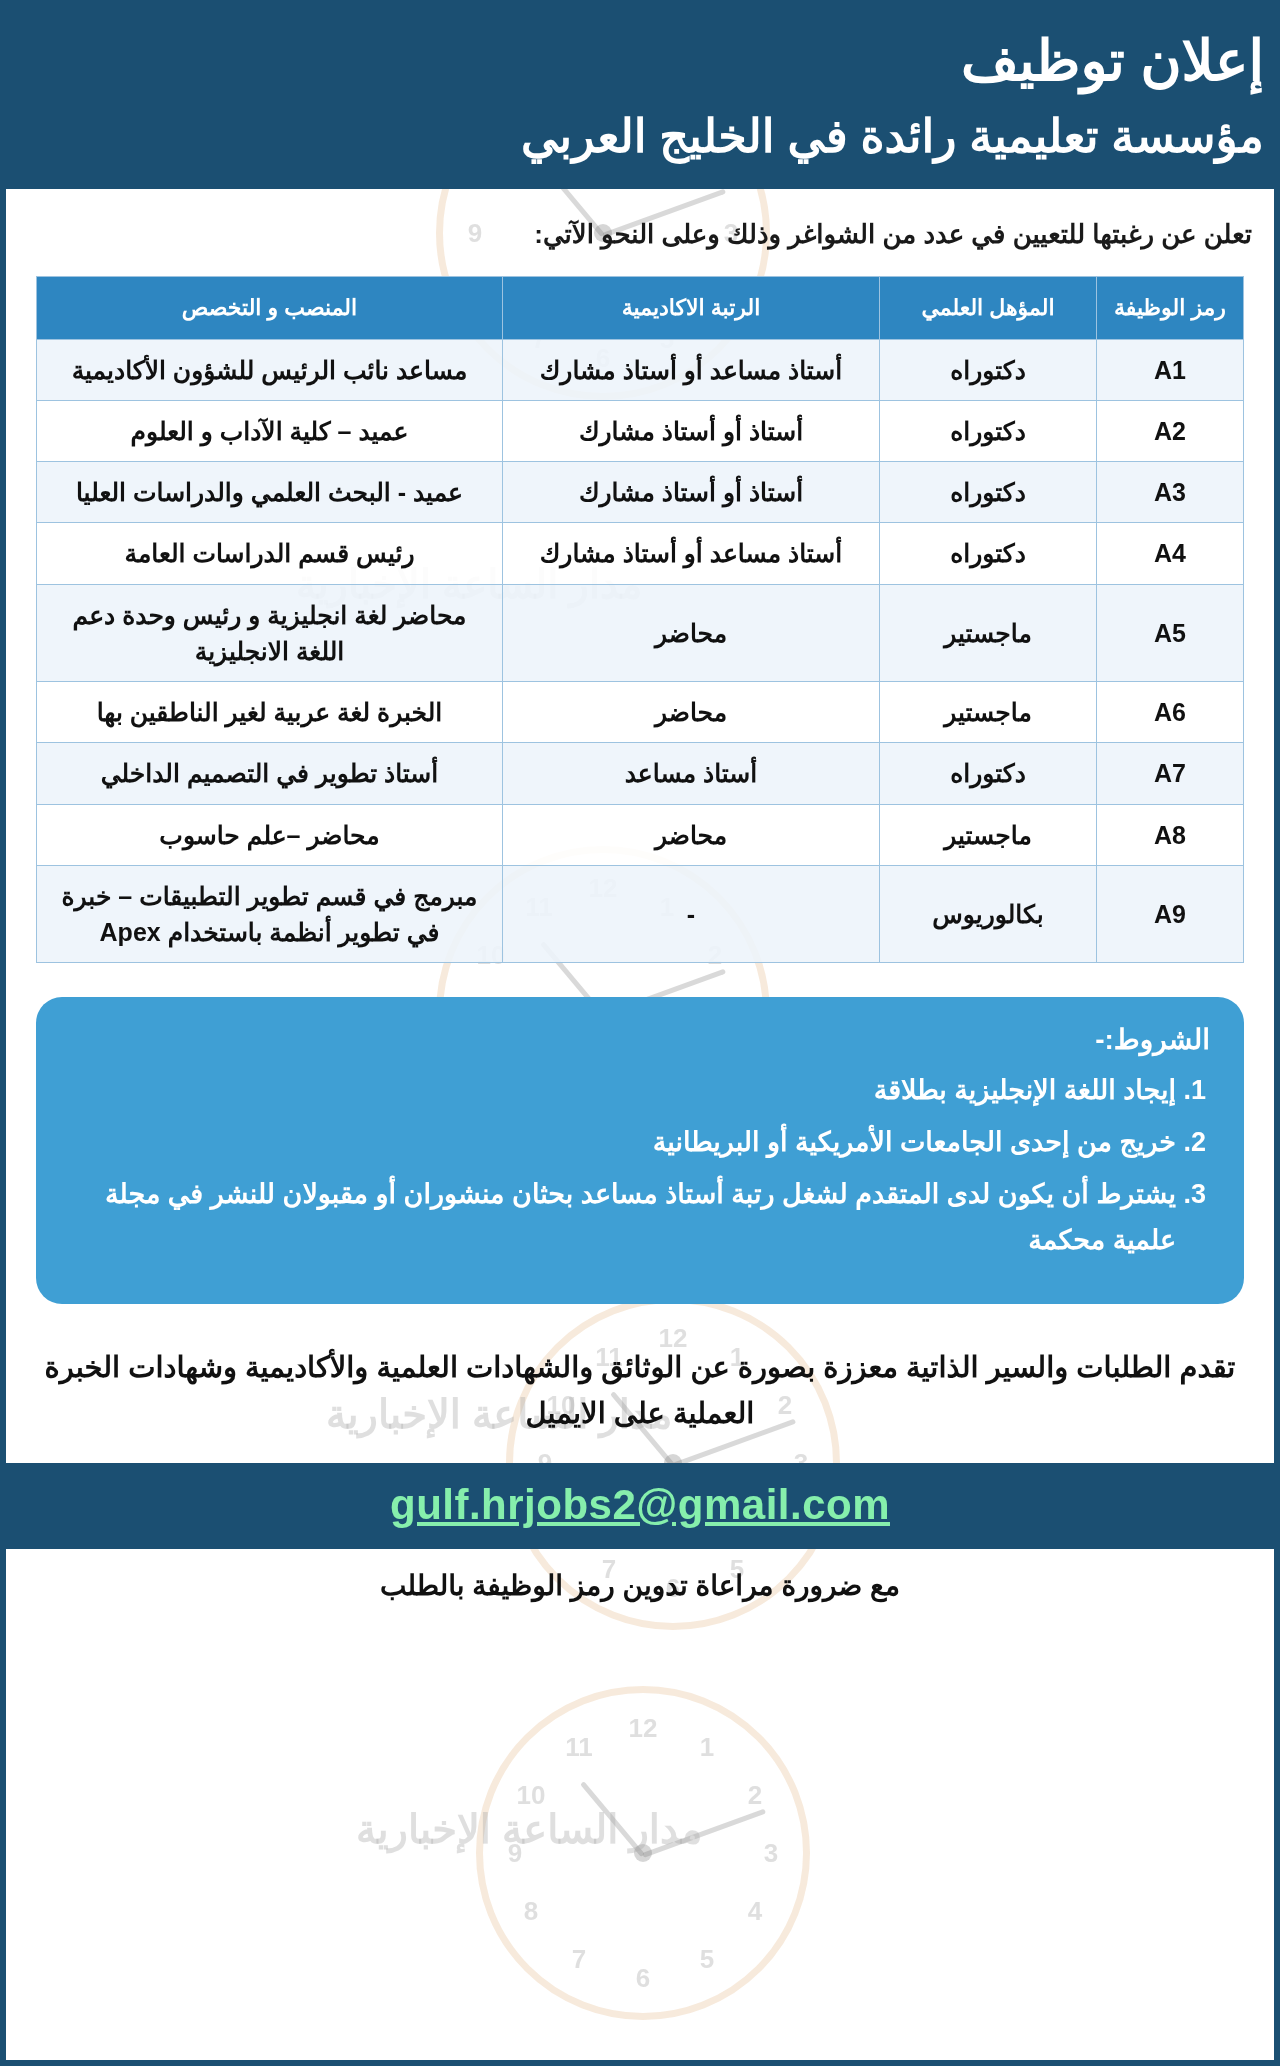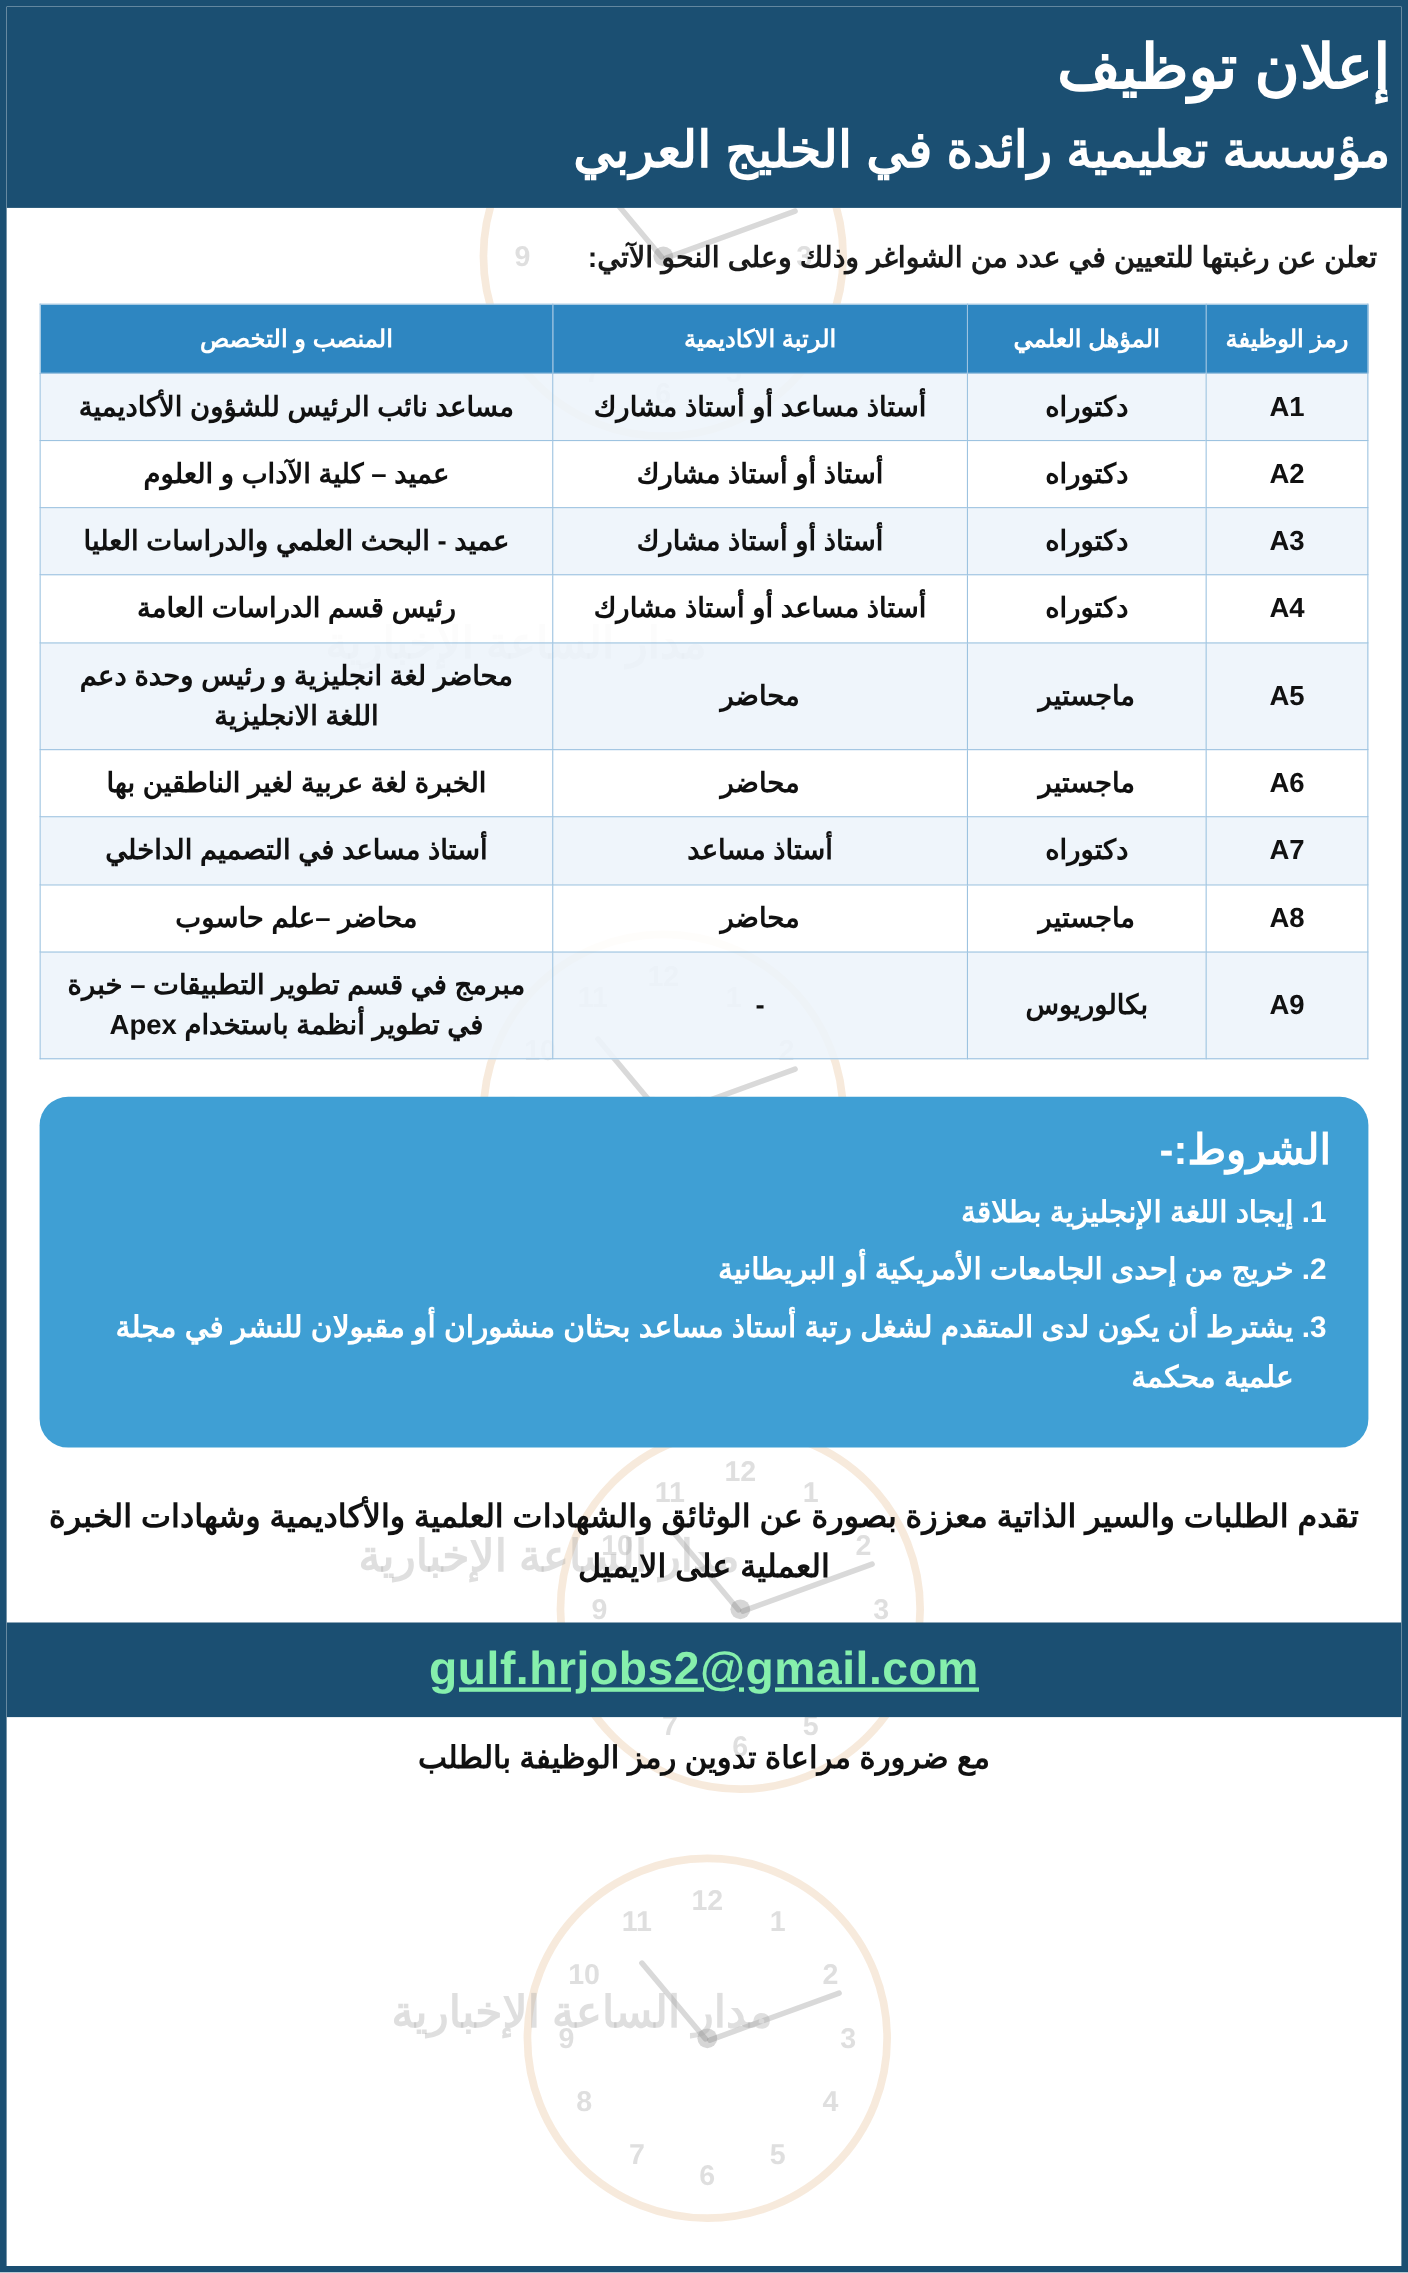--- a/index.html
+++ b/index.html
@@ -124,21 +124,21 @@
   
   .conditions {
     position: relative;
     margin: 34px 30px 10px;
     background: #3f9fd4;
     border-radius: 26px;
     padding: 26px 34px 34px;
     color: #ffffff;
   }
   .conditions .ctitle {
-    font-size: 38px;
+    font-size: 28px;
     font-weight: bold;
     margin-bottom: 12px;
     text-align: right;
   }
   .conditions ol {
     margin: 0;
     padding-right: 34px;
     font-size: 27px;
     font-weight: bold;
     line-height: 1.7;
@@ -313,21 +313,21 @@
         <tr>
           <td class="code">A6</td>
           <td class="qual">ماجستير</td>
           <td class="rank">محاضر</td>
           <td class="title">الخبرة لغة عربية لغير الناطقين بها</td>
         </tr>
         <tr>
           <td class="code">A7</td>
           <td class="qual">دكتوراه</td>
           <td class="rank">أستاذ مساعد</td>
-          <td class="title">أستاذ مساعد في التصميم الداخلي</td>
+          <td class="title">أستاذ تطوير في التصميم الداخلي</td>
         </tr>
         <tr>
           <td class="code">A8</td>
           <td class="qual">ماجستير</td>
           <td class="rank">محاضر</td>
           <td class="title">محاضر –علم حاسوب</td>
         </tr>
         <tr>
           <td class="code">A9</td>
           <td class="qual">بكالوريوس</td>

